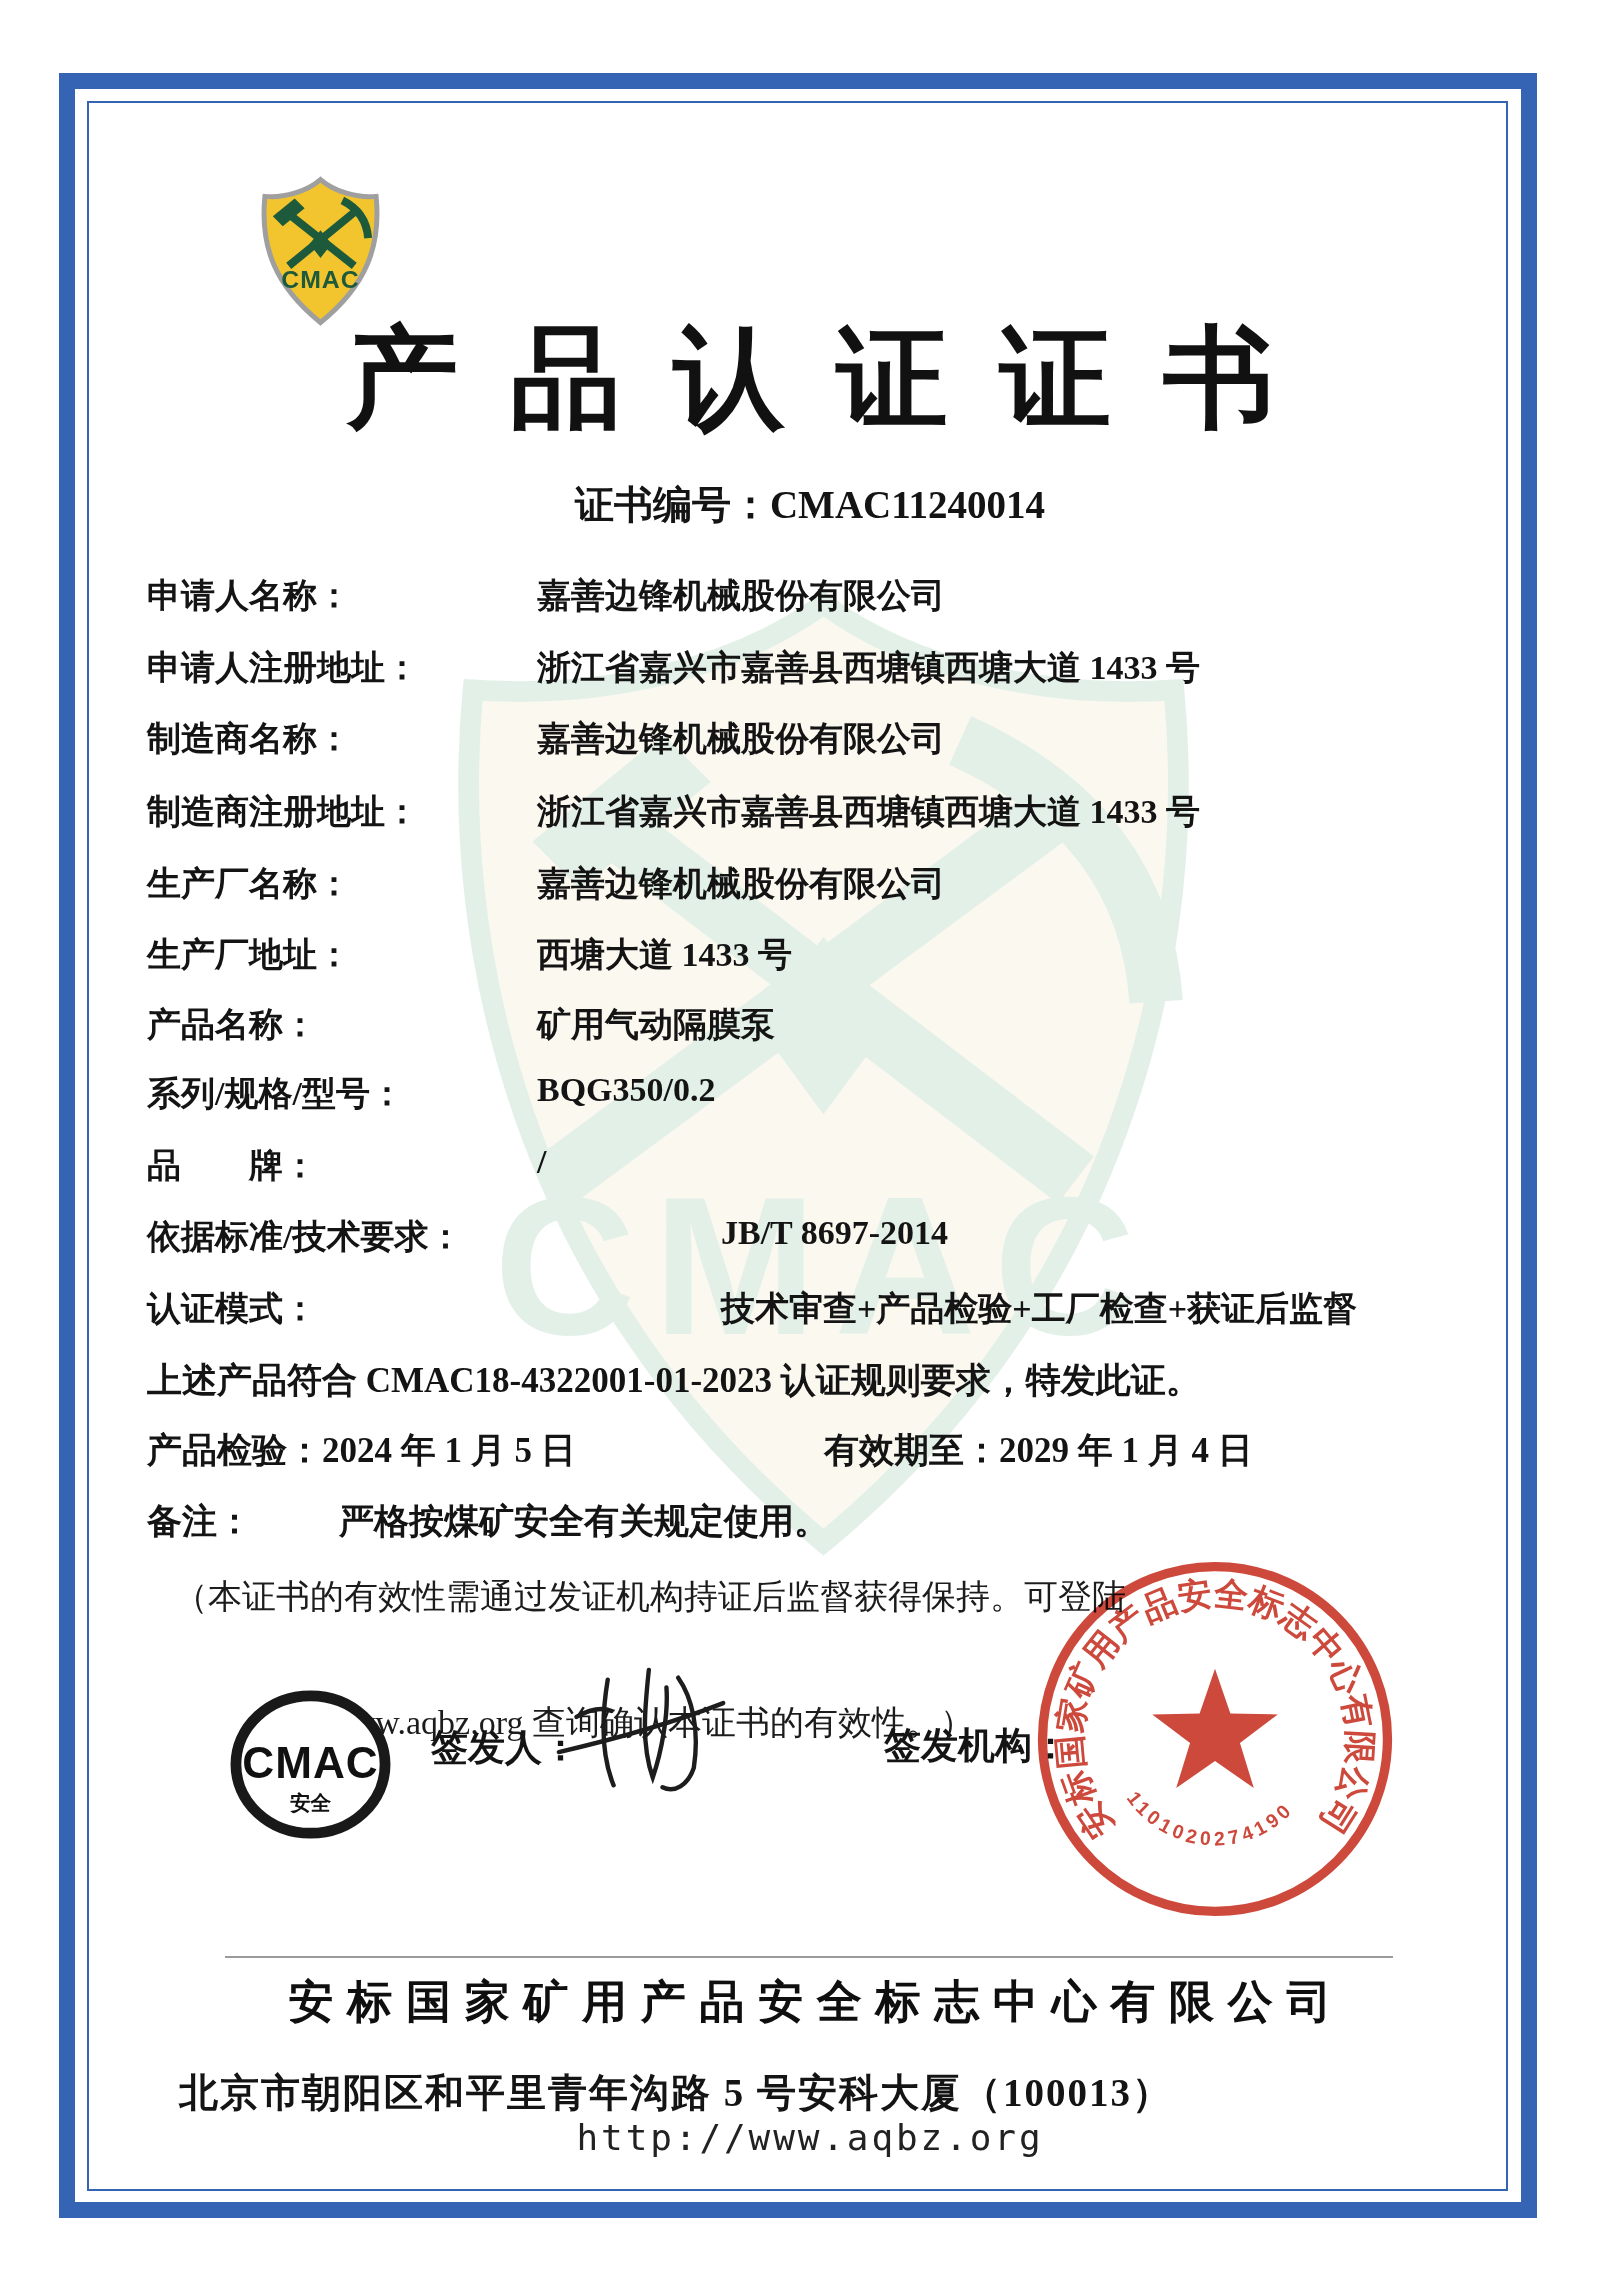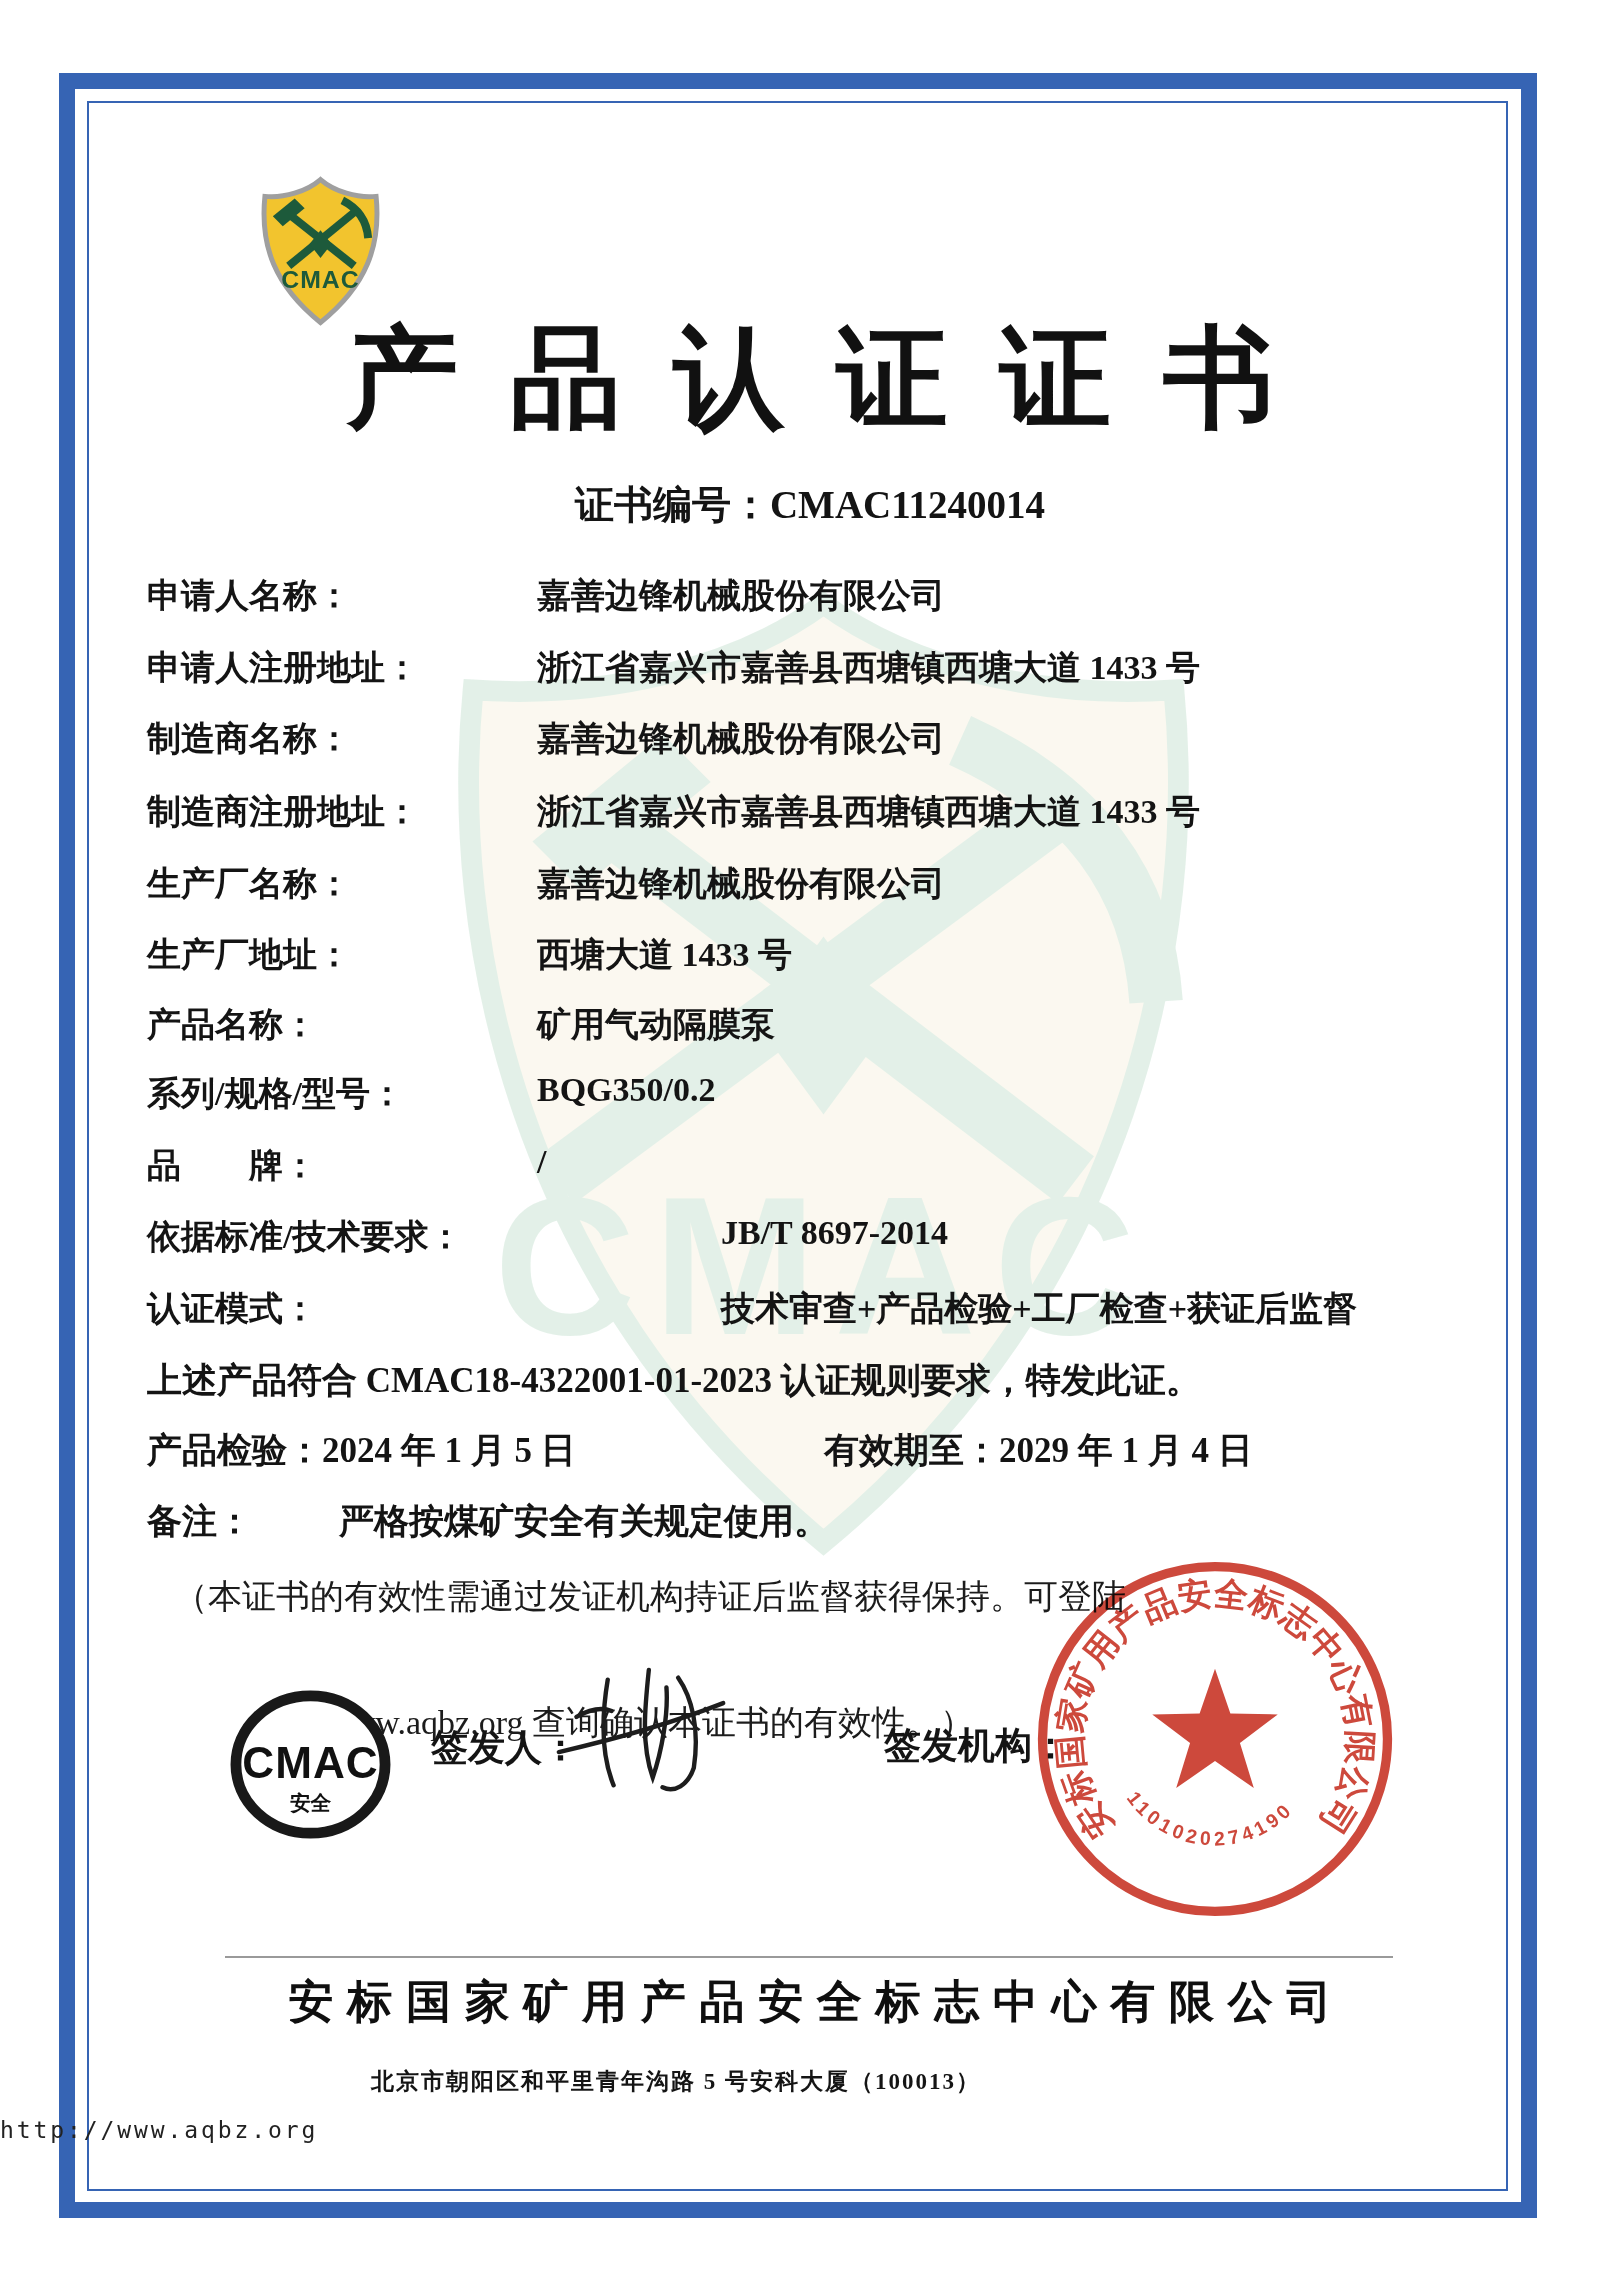--- a/index.html
+++ b/index.html
@@ -45,24 +45,24 @@
   .signature { position:absolute; left:551px; top:1658px; width:181px; height:147px; z-index:2; }
   .agency-label { position:absolute; left:884px; top:1721px; font-size:37px; font-weight:bold; z-index:2; }
   .seal { position:absolute; left:1029px; top:1553px; width:372px; height:372px; z-index:4; opacity:.92; mix-blend-mode:multiply; }
   
   .footer-rule { position:absolute; left:225px; top:1956px; width:1168px; height:2px; background:#9a9a9a; z-index:2; }
   .footer-company {
     position:absolute; left:0; top:1972px; width:1620px; text-align:center; z-index:2;
     font-family:"Liberation Sans","DejaVu Sans",sans-serif; font-weight:bold; font-size:45px;
     letter-spacing:13.7px; text-indent:13.7px; color:#0f0f0f;
   }
-  .footer-address { position:absolute; left:0; top:2066px; width:1352px; text-align:center; font-size:23px; font-weight:bold; letter-spacing:2px; z-index:2; }
+  .footer-address { position:absolute; left:0; top:2066px; width:1352px; text-align:center; font-size:39px; font-weight:bold; letter-spacing:2px; z-index:2; }
   .footer-url {
-    position:absolute; left:0; top:2117px; width:1620px; z-index:2;
-    font-family:"DejaVu Sans Mono","Liberation Mono",monospace; font-size:23px; letter-spacing:2.9px; color:#222;
+    position:absolute; left:0; top:2117px; width:1620px; text-align:center; z-index:2;
+    font-family:"DejaVu Sans Mono","Liberation Mono",monospace; font-size:36px; letter-spacing:2.9px; color:#222;
   }
   svg text { user-select:none; }
 </style>
 </head>
 <body>
 
 <div class="page">
 
   <div class="frame-outer"></div>
   <div class="frame-inner"></div>

